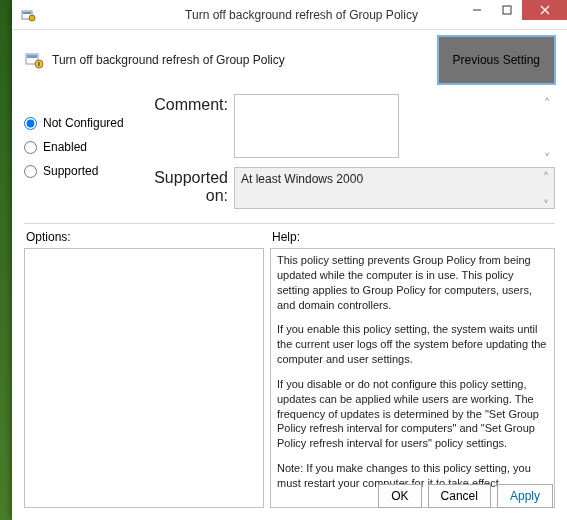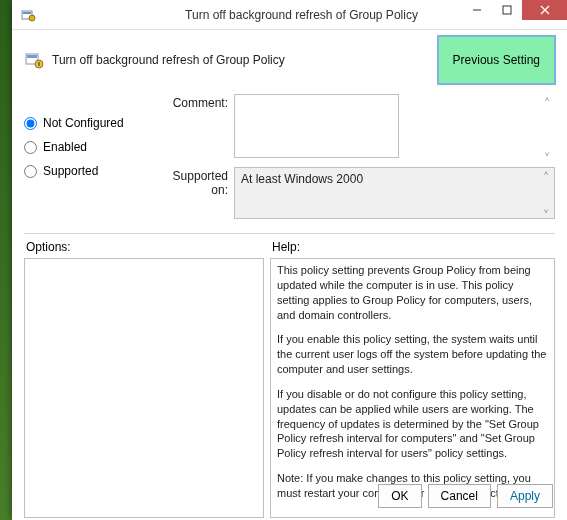--- a/index.html
+++ b/index.html
@@ -83,21 +83,21 @@
     flex: 1;
     font-size: 12px;
     color: #222;
   }
   .nav-buttons {
     display: flex;
     gap: 6px;
   }
   .nav-btn {
     border: 1px solid #7eb4e2;
-    background: #86efac;
+    background: #737373;
     padding: 16px 14px;
     font-size: 12px;
     cursor: pointer;
   }
   .nav-btn.prev {
     box-shadow: 0 0 0 1px #7eb4e2;
   }
   .config-area {
     display: flex;
     padding: 6px 12px 4px 12px;
@@ -120,38 +120,38 @@
     flex: 1;
   }
   .field-block {
     display: flex;
     align-items: flex-start;
     margin-bottom: 6px;
   }
   .field-label {
     width: 80px;
     text-align: right;
-    font-size: 12px;
+    font-size: 16px;
     padding-right: 6px;
     padding-top: 2px;
     color: #222;
   }
   .comment-box {
     flex: 1;
     height: 64px;
     border: 1px solid #c0c0c0;
     background: #fff;
     resize: none;
     font-family: inherit;
     font-size: 12px;
     padding: 2px 4px;
   }
   .supported-box {
     flex: 1;
-    height: 52px;
+    height: 42px;
     border: 1px solid #c0c0c0;
     background: #f0f0f0;
     padding: 4px 6px;
     font-size: 12px;
     color: #222;
     overflow: hidden;
     position: relative;
   }
   .spinner {
     position: absolute;

